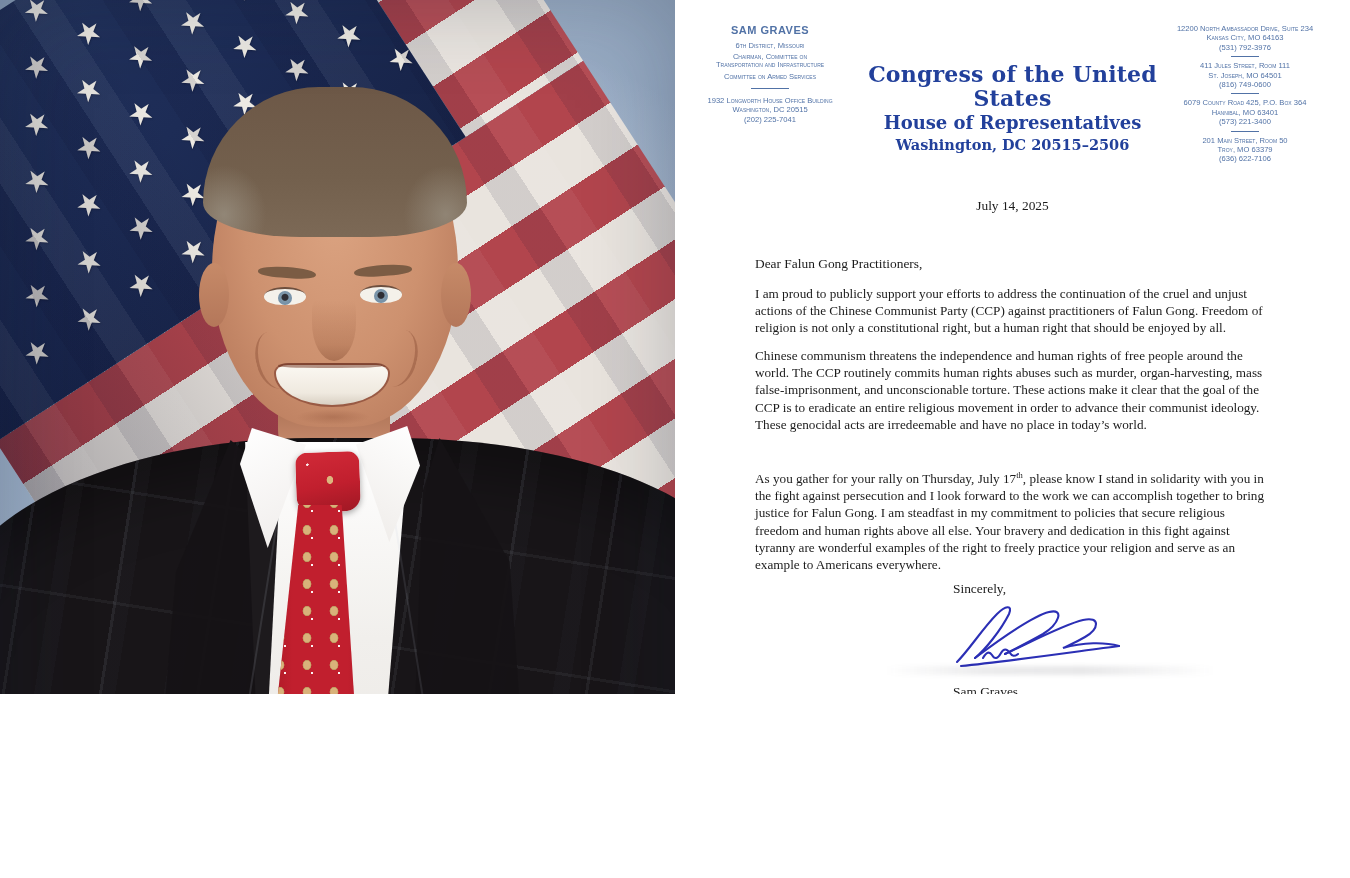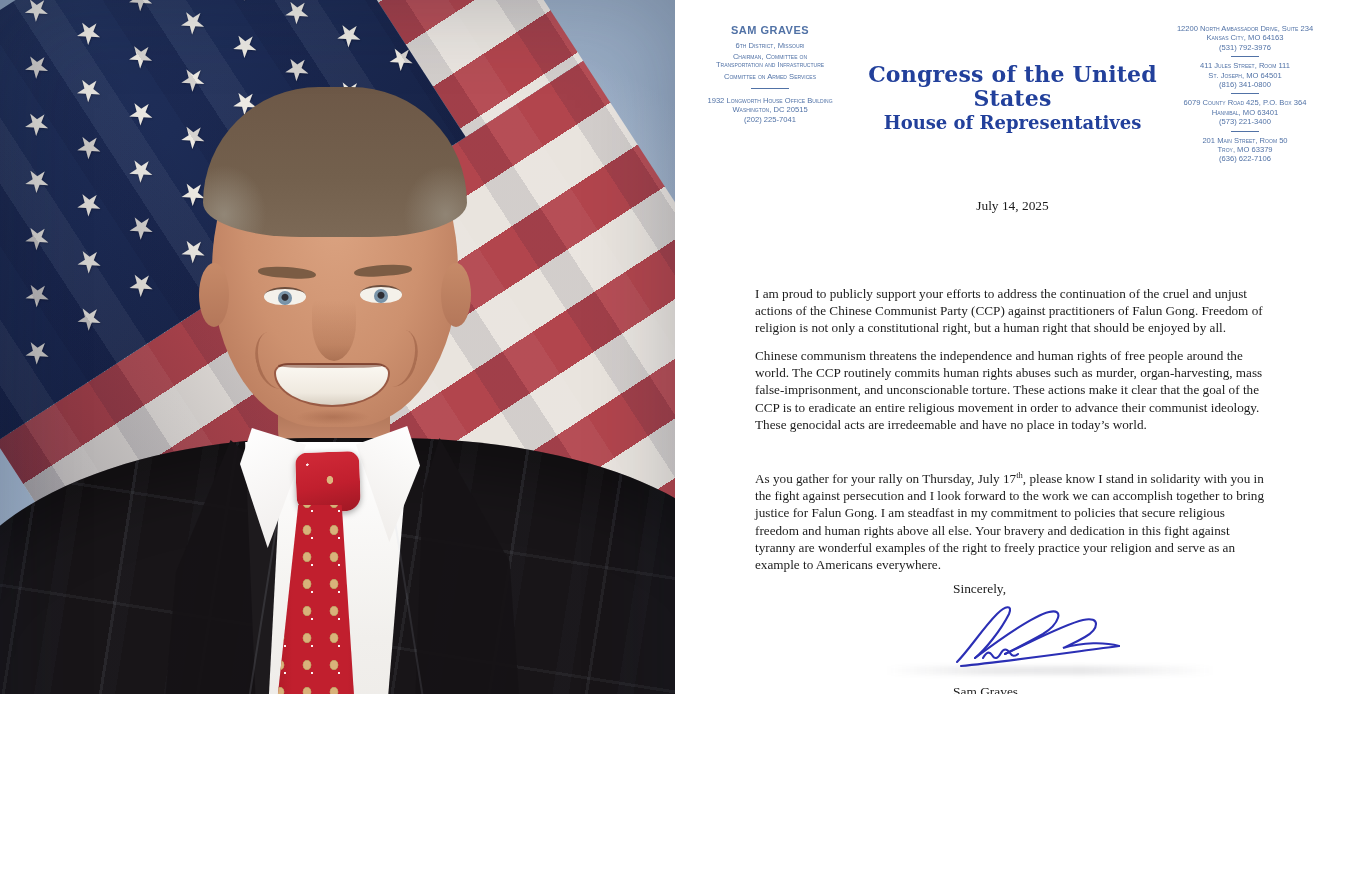--- a/index.html
+++ b/index.html
@@ -237,41 +237,43 @@
       <div class="lh-line gap">Committee on Armed Services</div>
       <div class="lh-divider"></div>
       <div class="lh-office-line">1932 Longworth House Office Building</div>
       <div class="lh-office-line">Washington, DC 20515</div>
       <div class="lh-office-line">(202) 225-7041</div>
     </div>
 
     <div class="lh-congress">
       <div class="t1">Congress of the United States</div>
       <div class="t2">House of Representatives</div>
+      <div class="t3">Washington, DC 20515–2506</div>
     </div>
 
     <div class="lh-district lh-small">
       <div class="lh-office-line">12200 North Ambassador Drive, Suite 234</div>
       <div class="lh-office-line">Kansas City, MO 64163</div>
       <div class="lh-office-line">(531) 792-3976</div>
       <div class="lh-divider small"></div>
       <div class="lh-office-line">411 Jules Street, Room 111</div>
       <div class="lh-office-line">St. Joseph, MO 64501</div>
-      <div class="lh-office-line">(816) 341-0800</div>
+      <div class="lh-office-line">(816) 749-0600</div>
       <div class="lh-divider small"></div>
       <div class="lh-office-line">6079 County Road 425, P.O. Box 364</div>
       <div class="lh-office-line">Hannibal, MO 63401</div>
       <div class="lh-office-line">(573) 221-3400</div>
       <div class="lh-divider small"></div>
       <div class="lh-office-line">201 Main Street, Room 50</div>
       <div class="lh-office-line">Troy, MO 63379</div>
       <div class="lh-office-line">(636) 622-7106</div>
     </div>
 
     <div class="letter-date">July 14, 2025</div>
+    <div class="letter-salutation">Dear Falun Gong Practitioners,</div>
     <div class="letter-para p1">I am proud to publicly support your efforts to address the continuation of the cruel and unjust
 actions of the Chinese Communist Party (CCP) against practitioners of Falun Gong. Freedom of
 religion is not only a constitutional right, but a human right that should be enjoyed by all.</div>
     <div class="letter-para p2">Chinese communism threatens the independence and human rights of free people around the
 world. The CCP routinely commits human rights abuses such as murder, organ-harvesting, mass
 false-imprisonment, and unconscionable torture. These actions make it clear that the goal of the
 CCP is to eradicate an entire religious movement in order to advance their communist ideology.
 These genocidal acts are irredeemable and have no place in today’s world.</div>
     <div class="letter-para p3"><span>As you gather for your rally on Thursday, July 17</span><span class="sup">th</span><span>, please know I stand in solidarity with you in
 the fight against persecution and I look forward to the work we can accomplish together to bring

